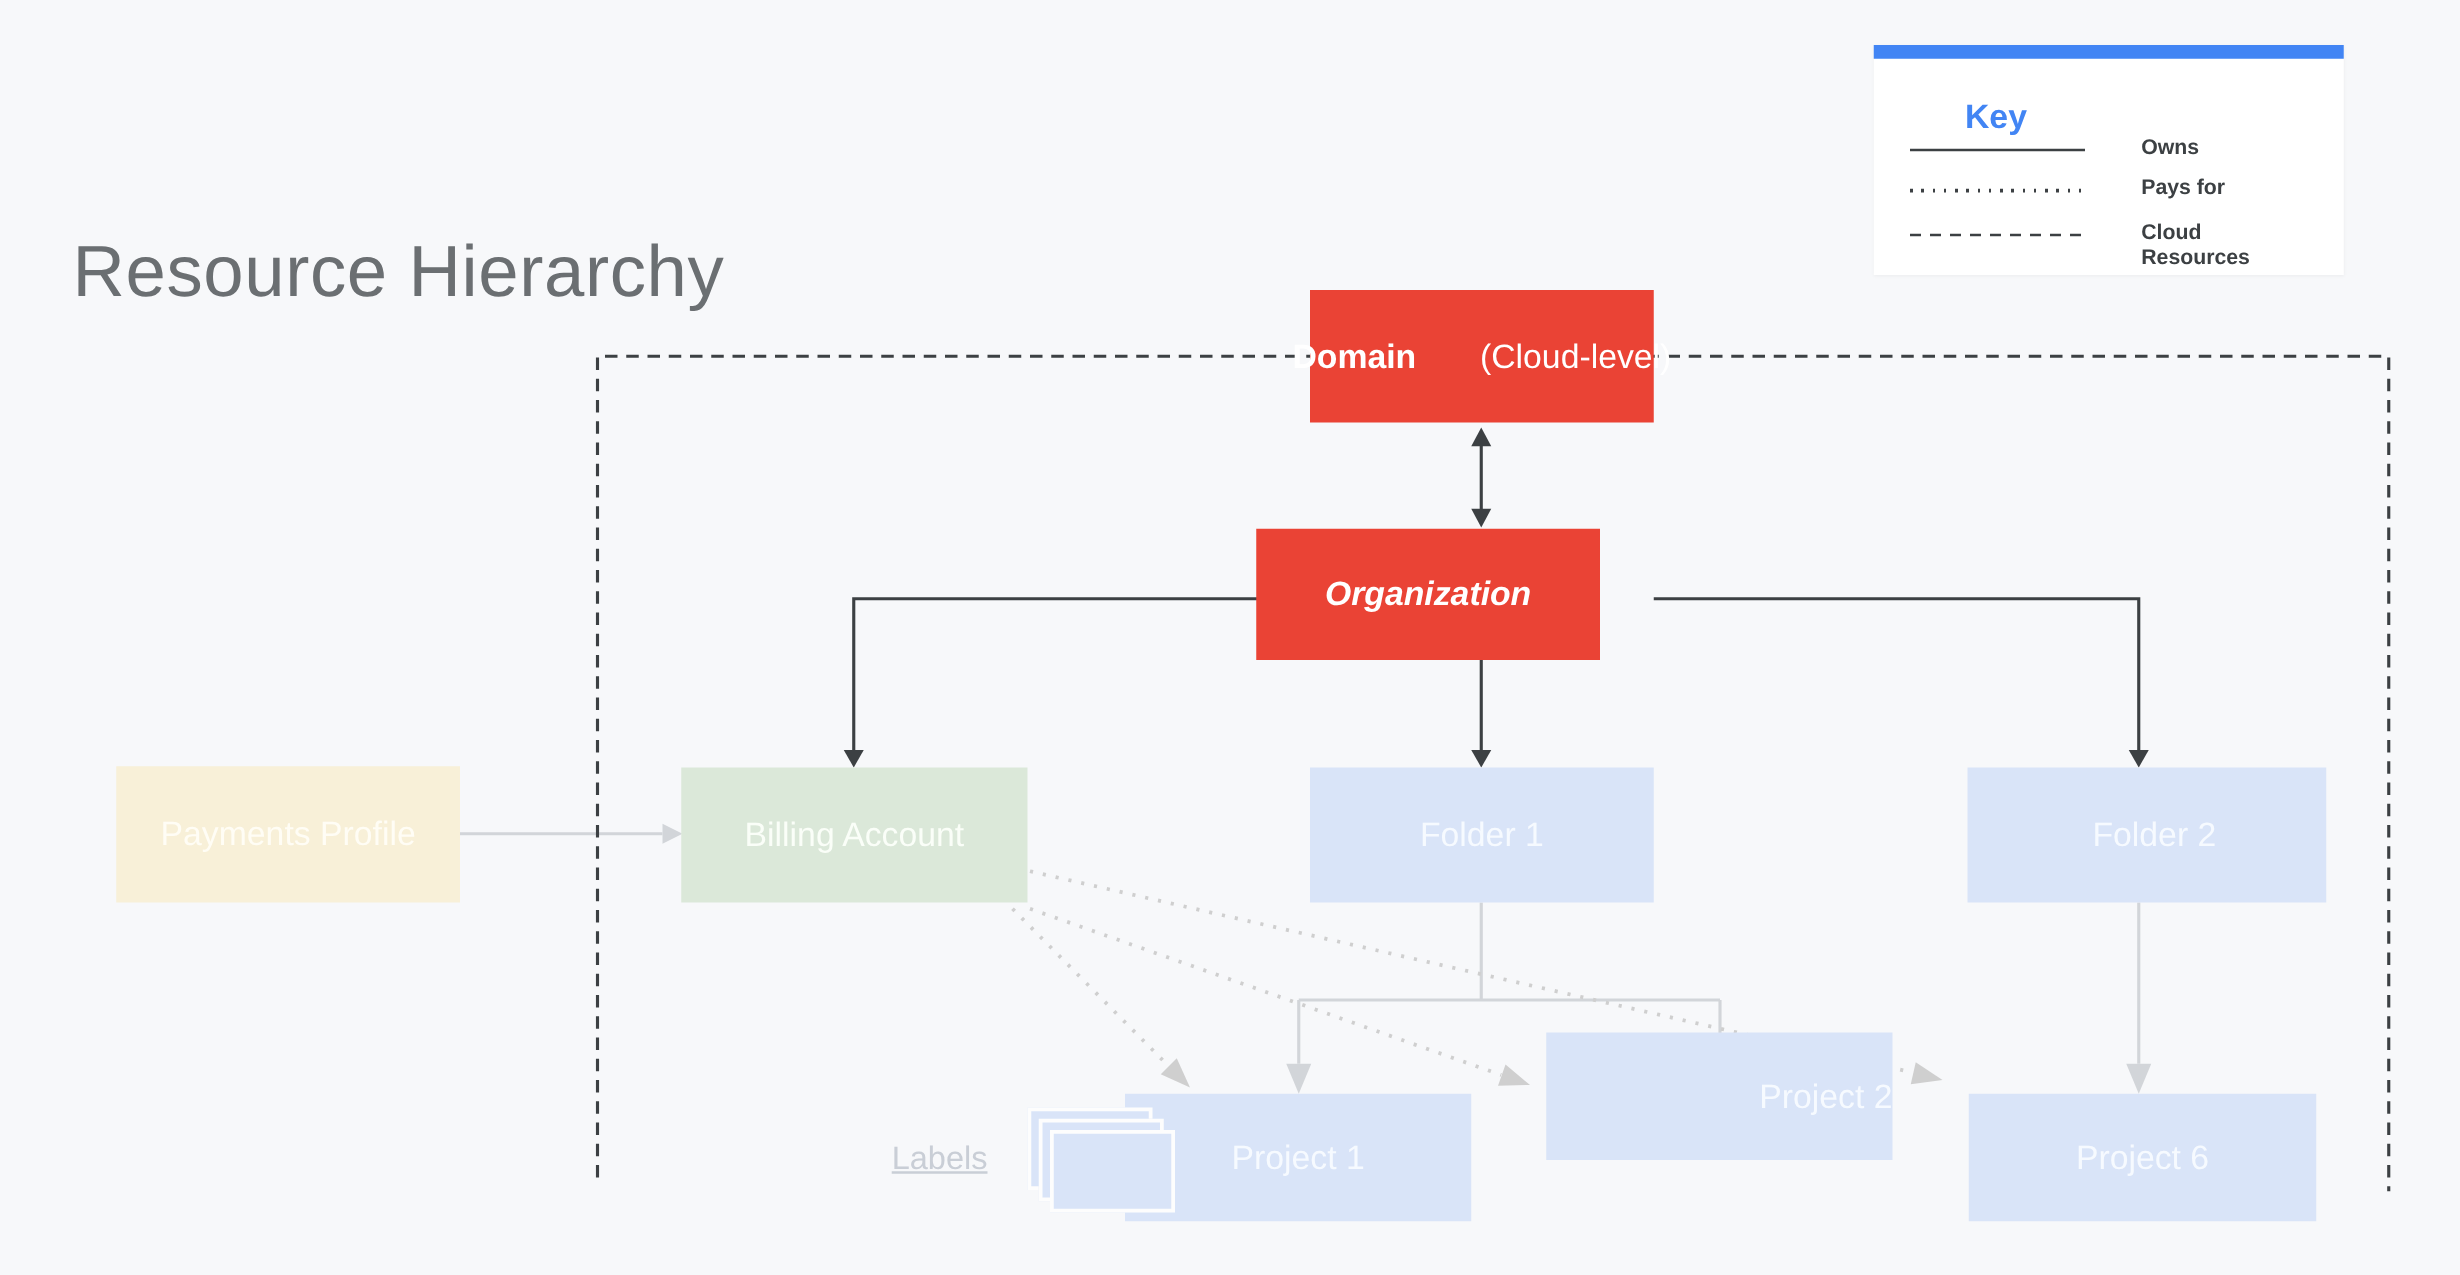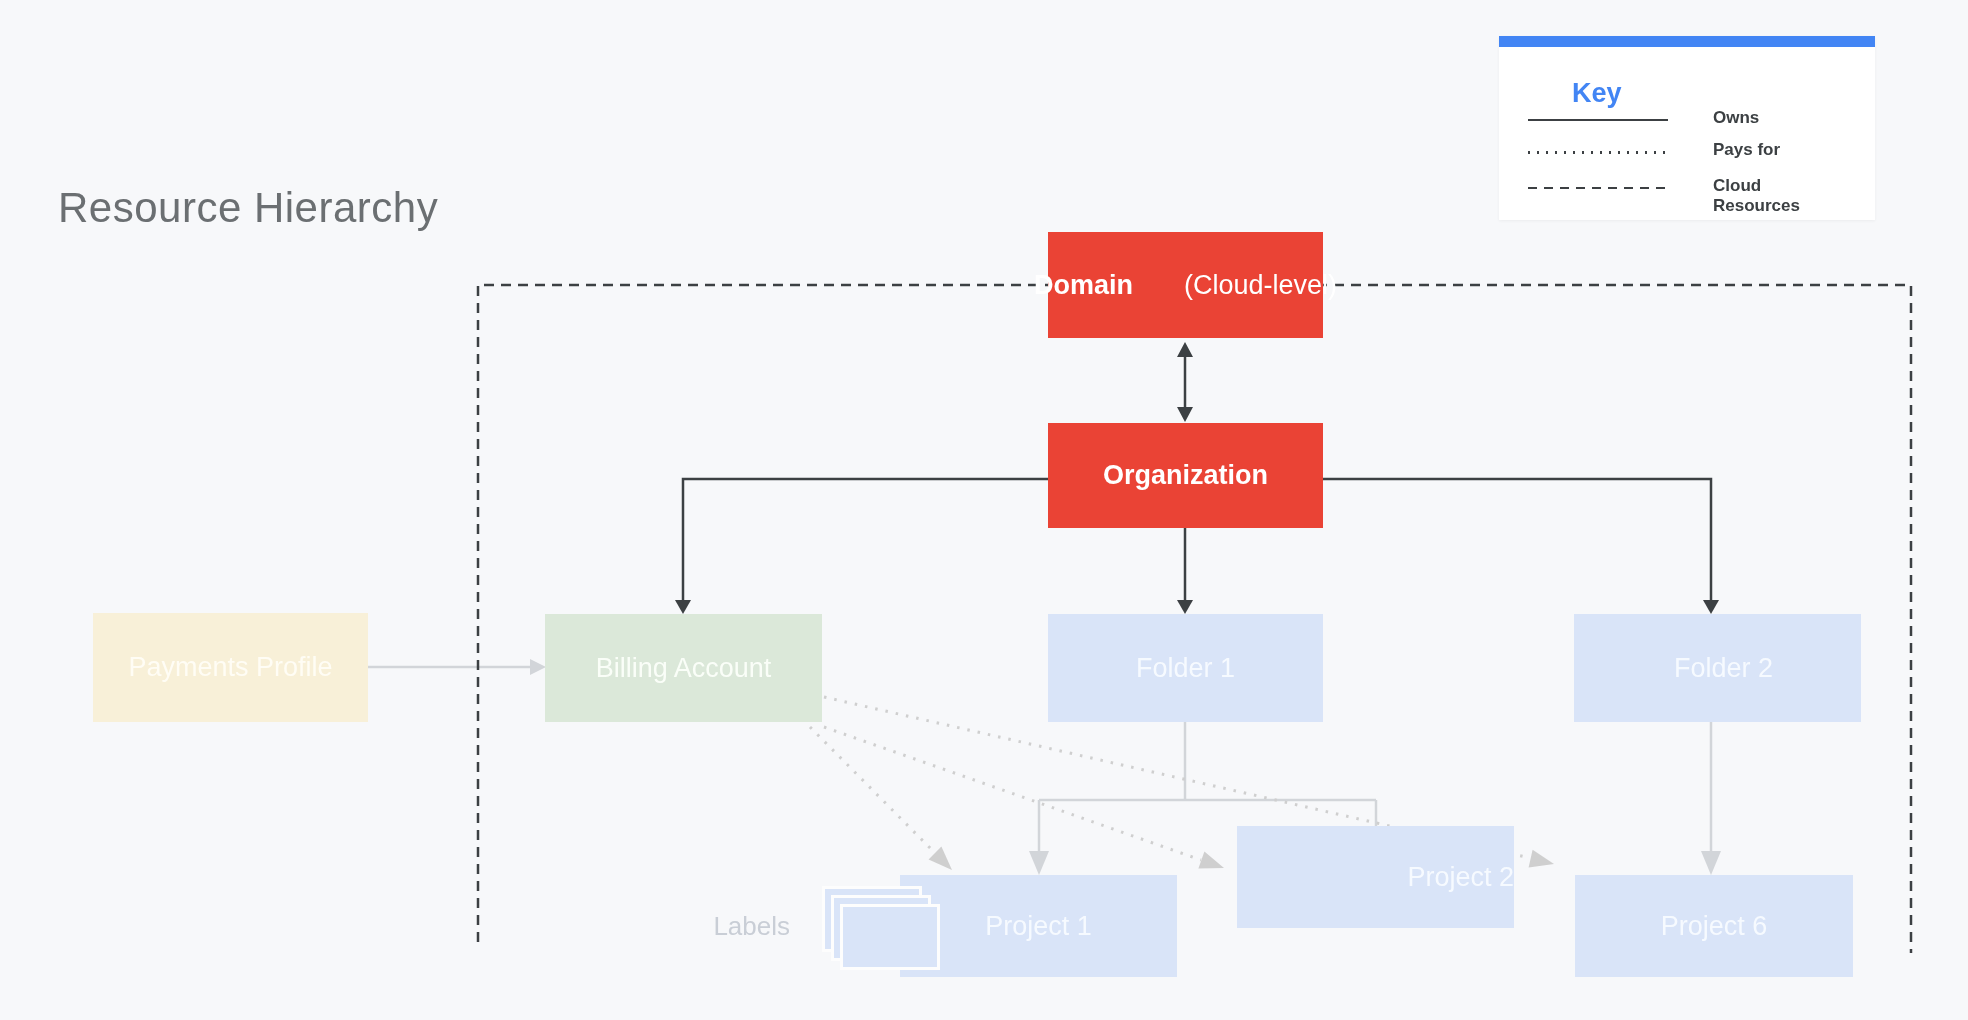--- a/index.html
+++ b/index.html
@@ -13,43 +13,43 @@
   #wires{position:absolute;left:0;top:0;width:1968px;height:1020px;}
 
   .ln-dark{stroke:var(--dark);stroke-width:2.5;fill:none;}
   .tri-dark{fill:var(--dark);stroke:none;}
   .ln-light{stroke:var(--lightline);stroke-width:2.5;fill:none;}
   .tri-light{fill:var(--lightline);stroke:none;}
   .ln-dot{stroke:var(--dotline);stroke-width:3;fill:none;stroke-dasharray:2.5 8;}
   .tri-dot{fill:var(--dotline);stroke:none;}
   .ln-dash{stroke:var(--dark);stroke-width:2.5;fill:none;stroke-dasharray:10 7;}
 
-  .page-title{position:absolute;left:58px;top:184px;font-size:42px;color:var(--titlegray);letter-spacing:.5px;}
+  .page-title{position:absolute;left:58px;top:184px;font-size:58px;color:var(--titlegray);letter-spacing:.5px;}
 
   .node{position:absolute;display:flex;align-items:center;justify-content:center;
         font-size:27px;color:#fff;text-align:center;white-space:nowrap;}
   .node.red{background:var(--red);}
   .node.tan{background:var(--tan);color:rgba(255,253,246,.96);margin-left:37px;}
   .node.green{background:var(--green);color:rgba(252,255,250,.95);}
   .node.blue{background:var(--bluebox);color:rgba(248,251,255,.95);}
   .node .b{font-weight:bold;}
   .node .r{font-weight:normal;margin-left:7px;}
 
   #domain{left:1048px;top:232px;width:275px;height:106px;gap:44px;}
-  #organization{left:1048px;top:423px;width:275px;height:105px;font-weight:bold;}
+  #organization{left:1005px;top:423px;width:275px;height:105px;font-weight:bold;font-style:italic;}
   #payments{left:56px;top:613px;width:275px;height:109px;}
   #billing{left:545px;top:614px;width:277px;height:108px;}
   #folder1{left:1048px;top:614px;width:275px;height:108px;}
   #folder2{left:1574px;top:614px;width:275px;height:108px;padding-left:12px;}
   #project1{left:900px;top:875px;width:277px;height:102px;}
   #project2{left:1237px;top:826px;width:277px;height:102px;justify-content:flex-end;}
   #project3{left:1575px;top:875px;width:278px;height:102px;}
 
   .labels-caption{position:absolute;left:640px;top:911px;width:150px;text-align:right;
-        font-size:26px;color:var(--labelsgray);}
+        font-size:26px;color:var(--labelsgray);text-decoration:underline;}
   .cardstack{position:absolute;left:822px;top:886px;width:120px;height:86px;}
   .cardstack .card{position:absolute;width:100px;height:66px;background:var(--bluebox);
         border:3px solid #fdfdfd;box-sizing:border-box;}
   .cardstack .c1{left:0;top:0;}
   .cardstack .c2{left:9px;top:9px;}
   .cardstack .c3{left:18px;top:18px;}
 
   .keypanel{position:absolute;left:1499px;top:36px;width:376px;height:184px;background:var(--panel);
         box-shadow:0 1px 3px rgba(0,0,0,.05);}
   .keypanel .bar{position:absolute;left:0;top:0;width:100%;height:11px;background:var(--keyblue);}

